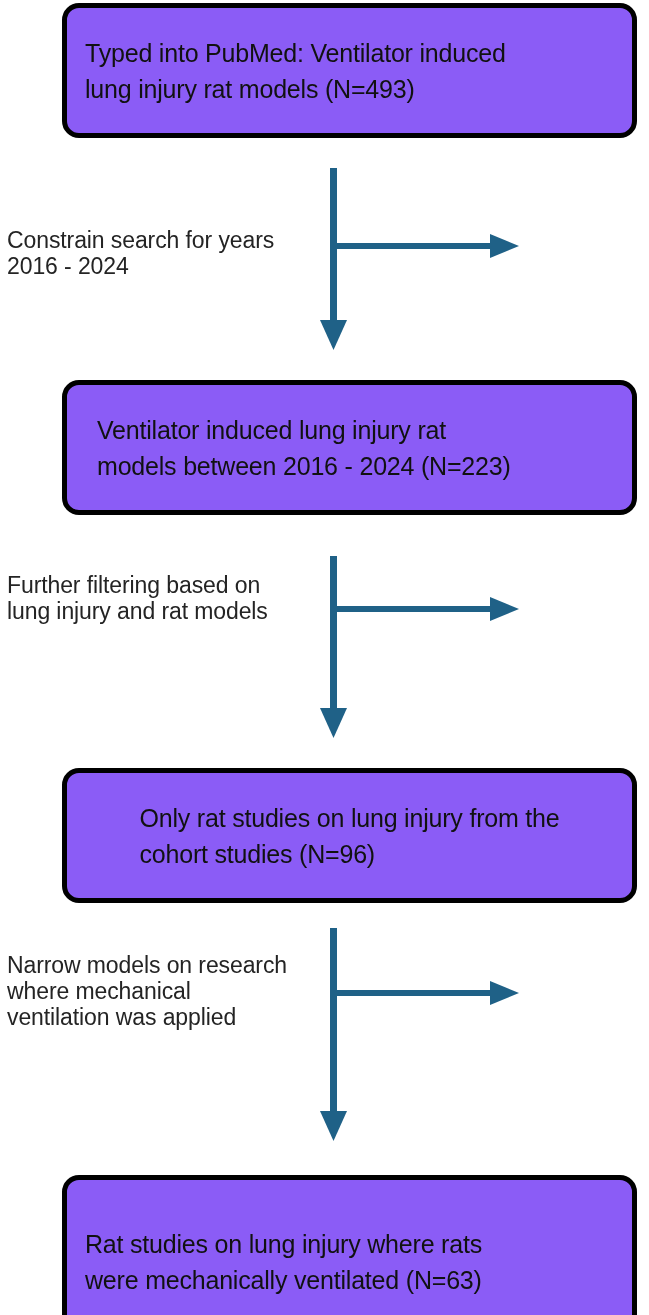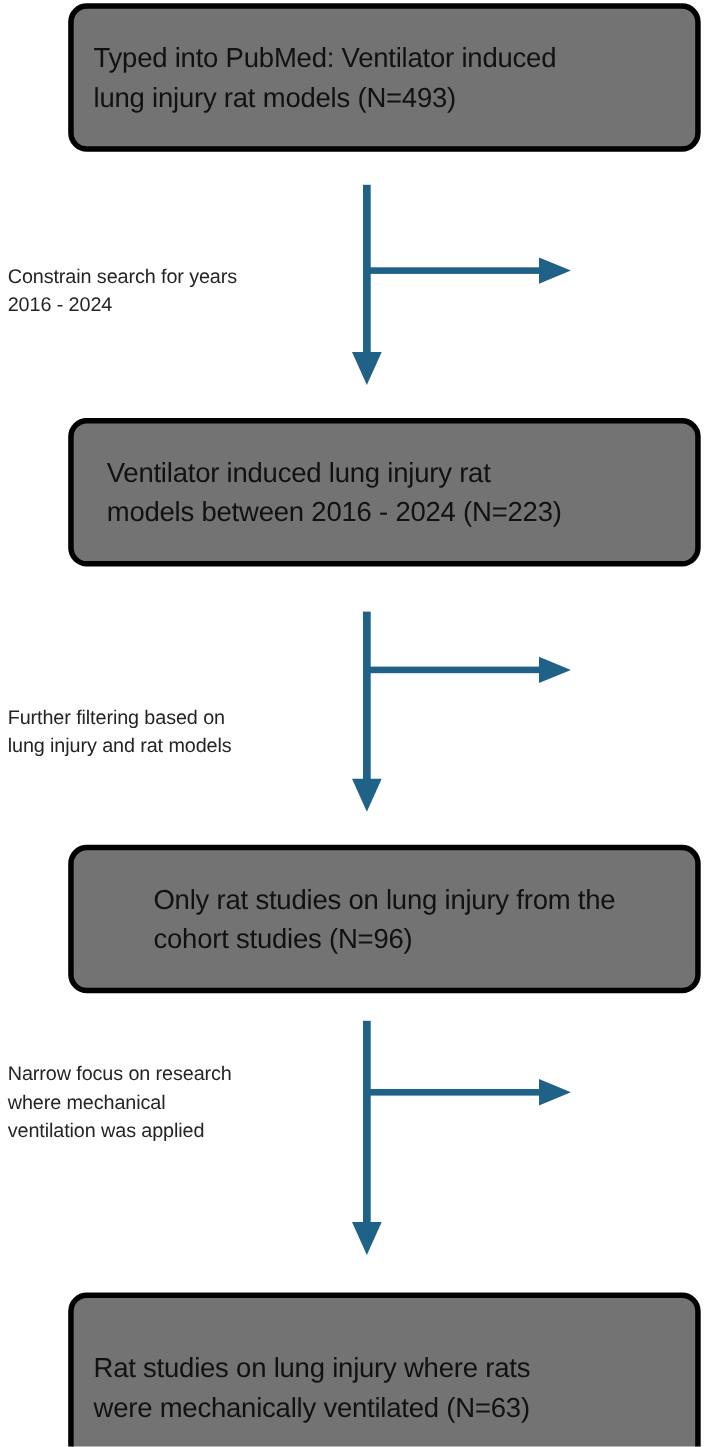--- a/index.html
+++ b/index.html
@@ -7,21 +7,21 @@
        font-family:"Liberation Sans","DejaVu Sans",sans-serif;}
 
   .canvas{position:absolute;left:0;top:0;width:649px;height:1315px;}
 
   
   .box{
     position:absolute;
     left:62px;
     width:575px;
     box-sizing:border-box;
-    background:#737373;
+    background:#8b5cf6;
     border:5px solid #000000;
     border-radius:17px;
     display:flex;
     align-items:center;
     padding:0 18px;
   }
   .box-text{
     font-size:25px;
     line-height:36px;
     color:#111111;
@@ -40,29 +40,28 @@
   #arrow-group-2{top:548px;height:210px;}
   #arrow-group-3{top:915px;height:250px;}
 
   .arrow-svg{position:absolute;left:0;top:0;}
 
   
   .annotation{
     position:absolute;
     left:7px;
     width:300px;
-    font-size:18px;
+    font-size:23px;
     line-height:26px;
     color:#242424;
     white-space:pre-line;
     letter-spacing:-0.1px;
-    margin-top:11px;
   }
   #annotation-1{top:227px;}
-  #annotation-2{top:628px;}
+  #annotation-2{top:572px;}
   #annotation-3{top:952px;}
 </style>
 </head>
 <body>
 
 <div class="canvas">
 
   <div class="box" id="box-1">
     <div class="box-text">Typed into PubMed: Ventilator induced
 lung injury rat models (N=493)</div>
@@ -108,21 +107,21 @@
 
   <div class="arrow-group" id="arrow-group-3">
     <svg class="arrow-svg" width="649" height="250" viewBox="0 0 649 250">
       <rect x="330" y="13" width="7" height="190" fill="#1F6187"></rect>
       <polygon points="320,196 347,196 333.5,226" fill="#1F6187"></polygon>
       <rect x="336" y="75" width="160" height="6" fill="#1F6187"></rect>
       <polygon points="490,66 490,90 519,78" fill="#1F6187"></polygon>
     </svg>
   </div>
 
-  <div class="annotation" id="annotation-3">Narrow focus on research
+  <div class="annotation" id="annotation-3">Narrow models on research
 where mechanical
 ventilation was applied</div>
 
   <div class="box" id="box-4">
     <div class="box-text">Rat studies on lung injury where rats
 were mechanically ventilated (N=63)</div>
   </div>
 
 </div>
 

